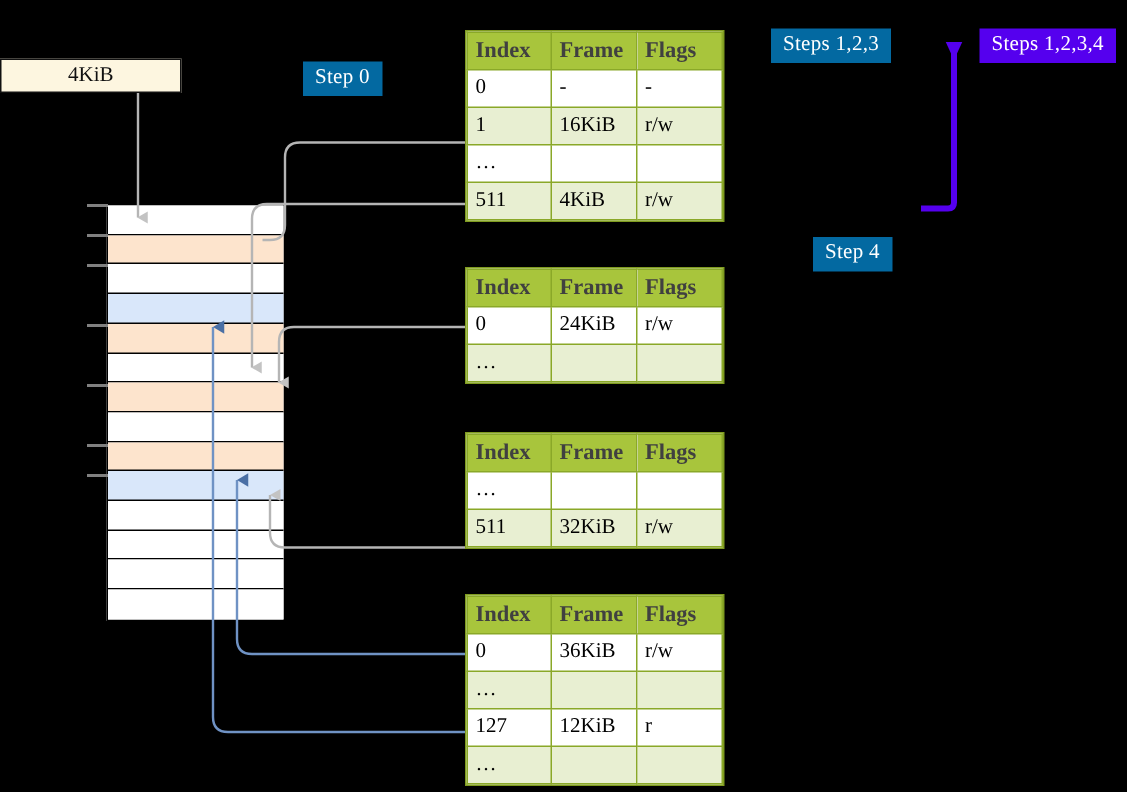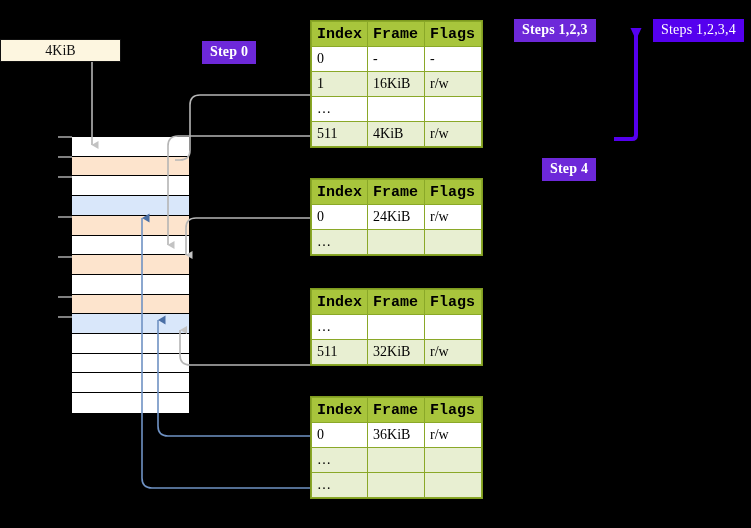--- a/index.html
+++ b/index.html
@@ -21,21 +21,21 @@
   .badge {
     position: absolute;
     color: #ffffff;
     font-family: "Liberation Serif", "DejaVu Serif", serif;
     font-size: 14px;
     line-height: 1;
     padding: 4px 8px 5px 8px;
     white-space: nowrap;
     letter-spacing: 0.2px;
   }
-  .badge-red   { background: #6d28d9; font-weight: bold; }
+  .badge-red   { background: #0369a1; }
   .badge-blue  { background: #5500ee; }
 
   
   #kib-box {
     position: absolute;
     left: 0px; top: 39px;
     width: 121px; height: 23px;
     background: #fdf6e0;
     border: 1px solid #101010;
     color: #101010;
@@ -84,24 +84,23 @@
     border: 1px solid #8aa828;
     padding: 2px 5px;
     height: 25px;
     text-align: left;
     vertical-align: middle;
     overflow: hidden;
     white-space: nowrap;
   }
   .ptable th {
     background: #a8c53c;
-    color: #000000;
+    color: #404040;
     font-weight: bold;
     font-size: 15px;
-    font-family: Liberation Mono, monospace;
   }
   .ptable tr.alt td { background: #e8efd2; }
   .ptable td.hl { background: #ffffa0; }
   .col-index { width: 56px; }
   .col-frame { width: 57px; }
   .col-flags { width: 57px; }
 
   
   #wires {
     position: absolute;
@@ -309,20 +308,25 @@
       <tr>
         <td>0</td>
         <td>36KiB</td>
         <td>r/w</td>
       </tr>
       <tr class="alt">
         <td>…</td>
         <td></td>
         <td></td>
       </tr>
+      <tr>
+        <td>127</td>
+        <td>12KiB</td>
+        <td>r</td>
+      </tr>
       <tr class="alt">
         <td>…</td>
         <td></td>
         <td></td>
       </tr>
     </tbody>
   </table>
 
 </div>
 

